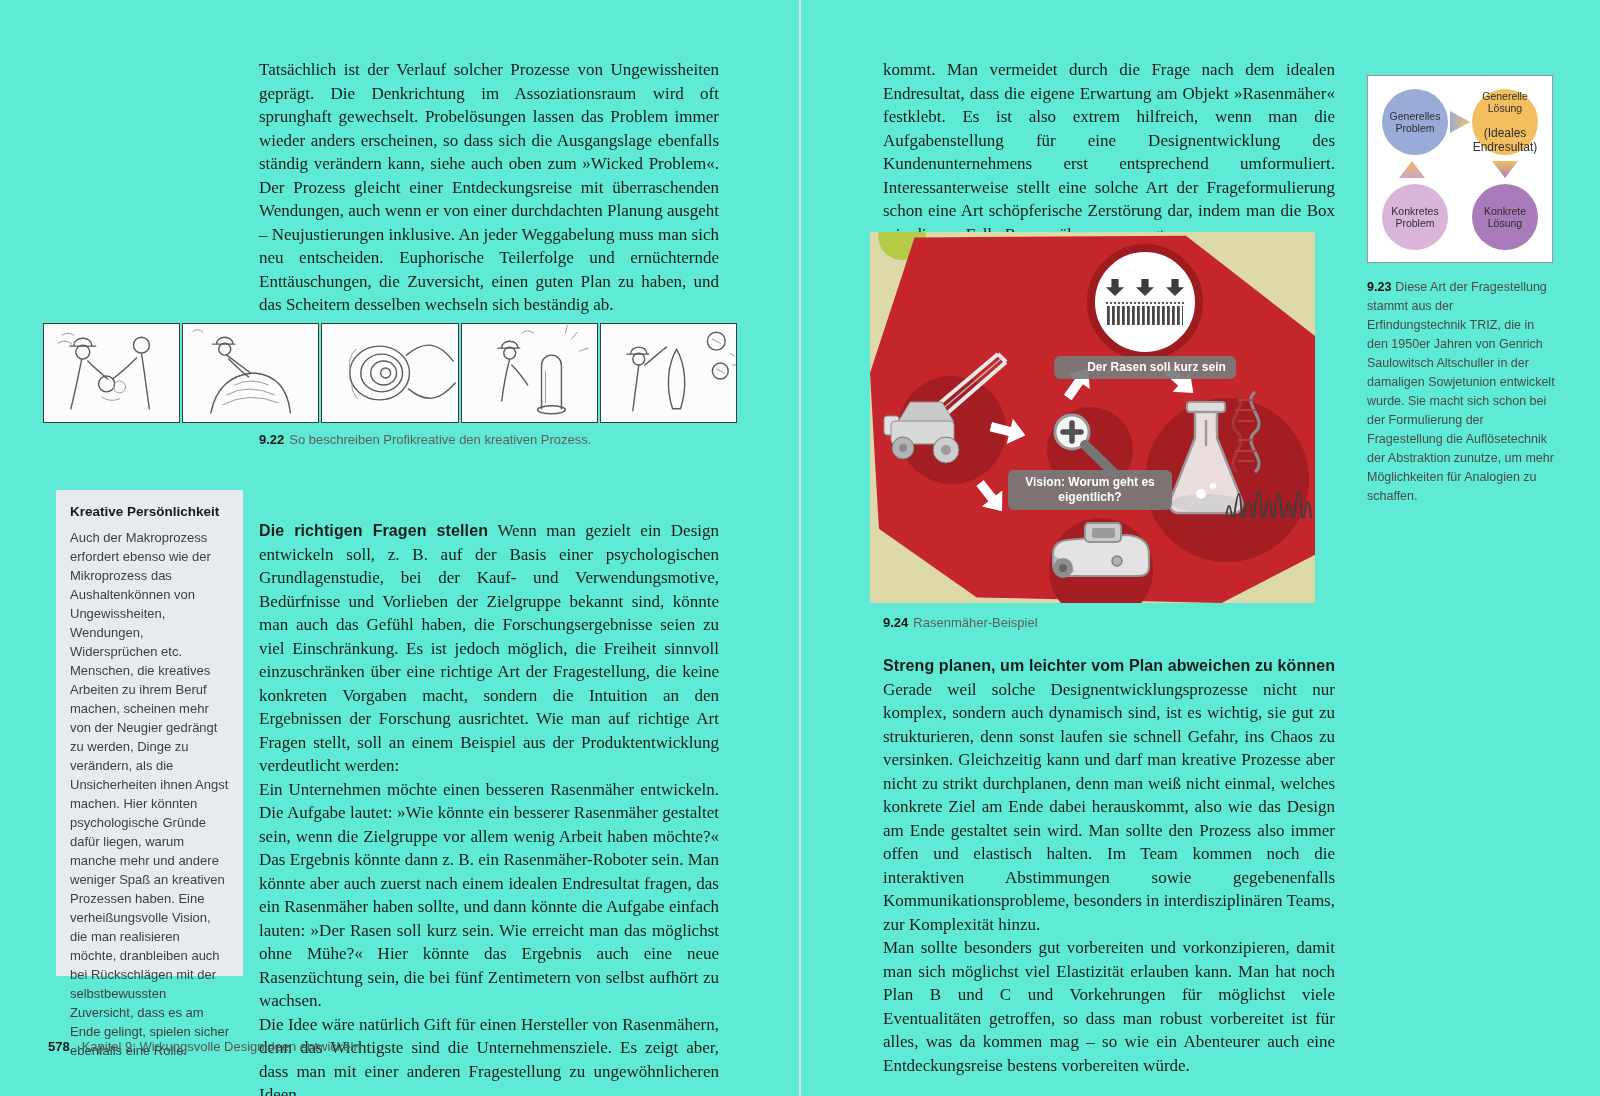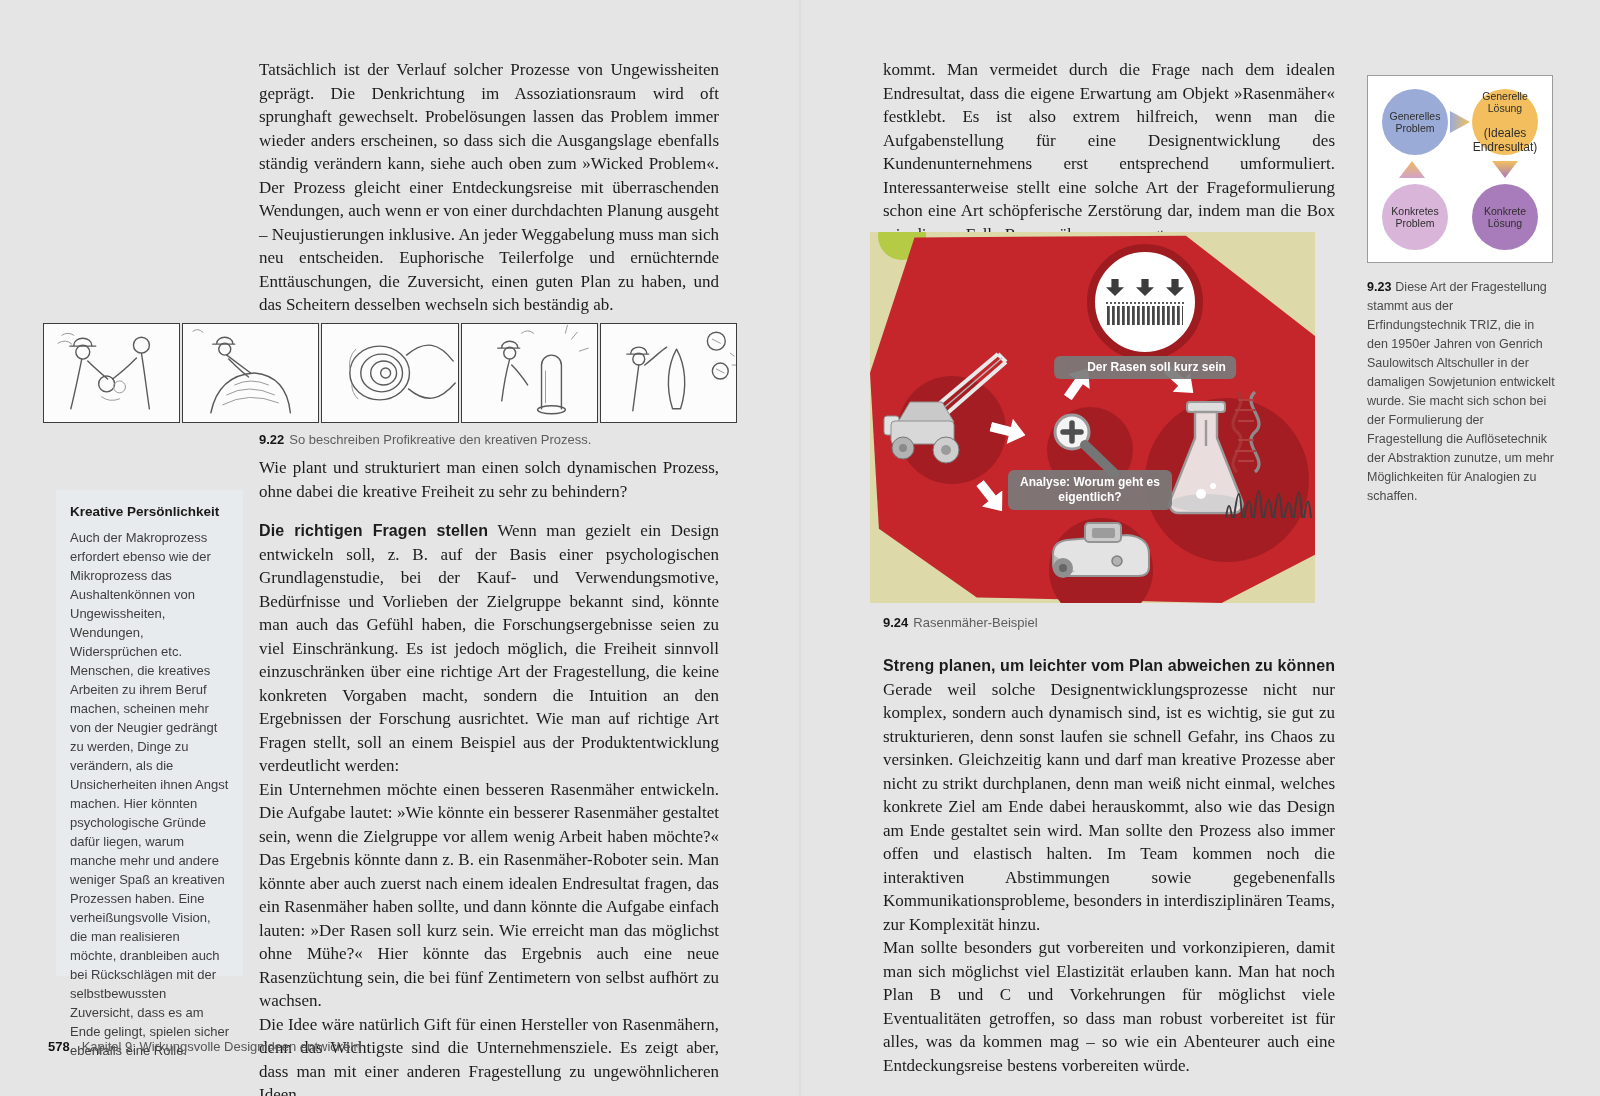--- a/index.html
+++ b/index.html
@@ -1,16 +1,16 @@
 <!DOCTYPE html>
 <html lang="de"><head>
 <meta charset="utf-8">
 <style>
   html,body{margin:0;padding:0;background:#ffffff;}
-  .page{position:relative;width:1600px;height:1096px;background:#e5e5e5;overflow:hidden;
+  .page{position:relative;width:1600px;height:1096px;background:#5eead4;overflow:hidden;
         font-family:"Liberation Serif", serif;color:#1c1c1c;}
   .abs{position:absolute;}
   .gutter{left:799px;top:0;width:2px;height:1096px;background:linear-gradient(to right,#ececec,#cfcfcf,#ececec);}
 
   
   .bodycol{font:17px/23.5px "Liberation Serif", serif;text-align:justify;hyphens:auto;color:#1c1c1c;}
   .bodycol p{margin:0;}
   .runin{font-family:"Liberation Sans", sans-serif;font-weight:bold;font-size:16px;letter-spacing:.1px;}
 
   
@@ -134,23 +134,20 @@
         <circle class="sk" cx="120" cy="46" r="8"></circle>
         <path class="skl" d="M112 14 l8 4 M116 44 l8 4 M130 28 l4 3 M132 40 l5 0"></path>
       </svg>
     </div>
   </div>
 
   <div class="abs figcap" style="left:259px;top:431px;">
     <b>9.22</b><span>So beschreiben Profikreative den kreativen Prozess.</span>
   </div>
 
-  <div class="abs bodycol" style="left:259px;top:456px;width:460px;">
-    <p>Wie plant und strukturiert man einen solch dynamischen Prozess, ohne dabei die kreative Freiheit zu sehr zu behindern?</p>
-  </div>
 
   <div class="abs bodycol" style="left:259px;top:519px;width:460px;">
     <p><b class="runin">Die richtigen Fragen stellen</b> <span>Wenn man gezielt ein Design entwickeln soll, z. B. auf der Basis einer psychologischen Grundlagenstudie, bei der Kauf- und Verwendungsmotive, Bedürfnisse und Vorlieben der Zielgruppe bekannt sind, könnte man auch das Gefühl haben, die Forschungsergebnisse seien zu viel Einschränkung. Es ist jedoch möglich, die Freiheit sinnvoll einzuschränken über eine richtige Art der Fragestellung, die keine konkreten Vorgaben macht, sondern die Intuition an den Ergebnissen der Forschung ausrichtet. Wie man auf richtige Art Fragen stellt, soll an einem Beispiel aus der Produktentwicklung verdeutlicht werden:</span></p>
     <p>Ein Unternehmen möchte einen besseren Rasenmäher entwickeln. Die Aufgabe lautet: »Wie könnte ein besserer Rasenmäher gestaltet sein, wenn die Zielgruppe vor allem wenig Arbeit haben möchte?« Das Ergebnis könnte dann z. B. ein Rasenmäher-Roboter sein. Man könnte aber auch zuerst nach einem idealen Endresultat fragen, das ein Rasenmäher haben sollte, und dann könnte die Aufgabe einfach lauten: »Der Rasen soll kurz sein. Wie erreicht man das möglichst ohne Mühe?« Hier könnte das Ergebnis auch eine neue Rasenzüchtung sein, die bei fünf Zentimetern von selbst aufhört zu wachsen.</p>
     <p>Die Idee wäre natürlich Gift für einen Hersteller von Rasenmähern, denn das Wichtigste sind die Unternehmensziele. Es zeigt aber, dass man mit einer anderen Fragestellung zu ungewöhnlicheren Ideen</p>
   </div>
 
   <div class="abs sidebar" style="left:48px;top:490px;width:187px;height:486px;margin-left:8px;">
     <h3>Kreative Persönlichkeit</h3>
     <p>Auch der Makroprozess erfordert ebenso wie der Mikroprozess das Aushaltenkönnen von Ungewissheiten, Wendungen, Widersprüchen etc. Menschen, die kreatives Arbeiten zu ihrem Beruf machen, scheinen mehr von der Neugier gedrängt zu werden, Dinge zu verändern, als die Unsicherheiten ihnen Angst machen. Hier könnten psychologische Gründe dafür liegen, warum manche mehr und andere weniger Spaß an kreativen Prozessen haben. Eine verheißungsvolle Vision, die man realisieren möchte, dranbleiben auch bei Rückschlägen mit der selbstbewussten Zuversicht, dass es am Ende gelingt, spielen sicher ebenfalls eine Rolle.</p>
@@ -228,21 +225,21 @@
       <circle cx="18" cy="48" r="4" fill="#666"></circle>
       <circle cx="72" cy="41" r="5" fill="#b2b2b2" stroke="#808080" stroke-width="1.5"></circle>
     </svg>
 
     <div class="abs barrow" style="left:120px;top:186px;transform:rotate(14deg);"></div>
     <div class="abs barrow" style="left:190px;top:138px;transform:rotate(-55deg);"></div>
     <div class="abs barrow" style="left:292px;top:136px;transform:rotate(42deg);"></div>
     <div class="abs barrow" style="left:103px;top:252px;transform:rotate(52deg);"></div>
 
     <div class="abs ill-label" style="left:275px;top:124px;padding-left:33px;">Der Rasen soll kurz sein</div>
-    <div class="abs ill-label wrap" style="left:220px;top:238px;">Analyse: Worum geht es eigentlich?</div>
+    <div class="abs ill-label wrap" style="left:220px;top:238px;">Vision: Worum geht es eigentlich?</div>
   </div>
 
   <div class="abs figcap" style="left:883px;top:614px;">
     <b>9.24</b><span>Rasenmäher-Beispiel</span>
   </div>
 
   <div class="abs bodycol" style="left:883px;top:654px;width:452px;">
     <p><b class="runin">Streng planen, um leichter vom Plan abweichen zu können</b> <span>Gerade weil solche Designentwicklungsprozesse nicht nur komplex, sondern auch dynamisch sind, ist es wichtig, sie gut zu strukturieren, denn sonst laufen sie schnell Gefahr, ins Chaos zu versinken. Gleichzeitig kann und darf man kreative Prozesse aber nicht zu strikt durchplanen, denn man weiß nicht einmal, welches konkrete Ziel am Ende dabei herauskommt, also wie das Design am Ende gestaltet sein wird. Man sollte den Prozess also immer offen und elastisch halten. Im Team kommen noch die interaktiven Abstimmungen sowie gegebenenfalls Kommunikationsprobleme, besonders in interdisziplinären Teams, zur Komplexität hinzu.</span></p>
     <p>Man sollte besonders gut vorbereiten und vorkonzipieren, damit man sich möglichst viel Elastizität erlauben kann. Man hat noch Plan B und C und Vorkehrungen für möglichst viele Eventualitäten getroffen, so dass man robust vorbereitet ist für alles, was da kommen mag – so wie ein Abenteurer auch eine Entdeckungsreise bestens vorbereiten würde.</p>
   </div>

